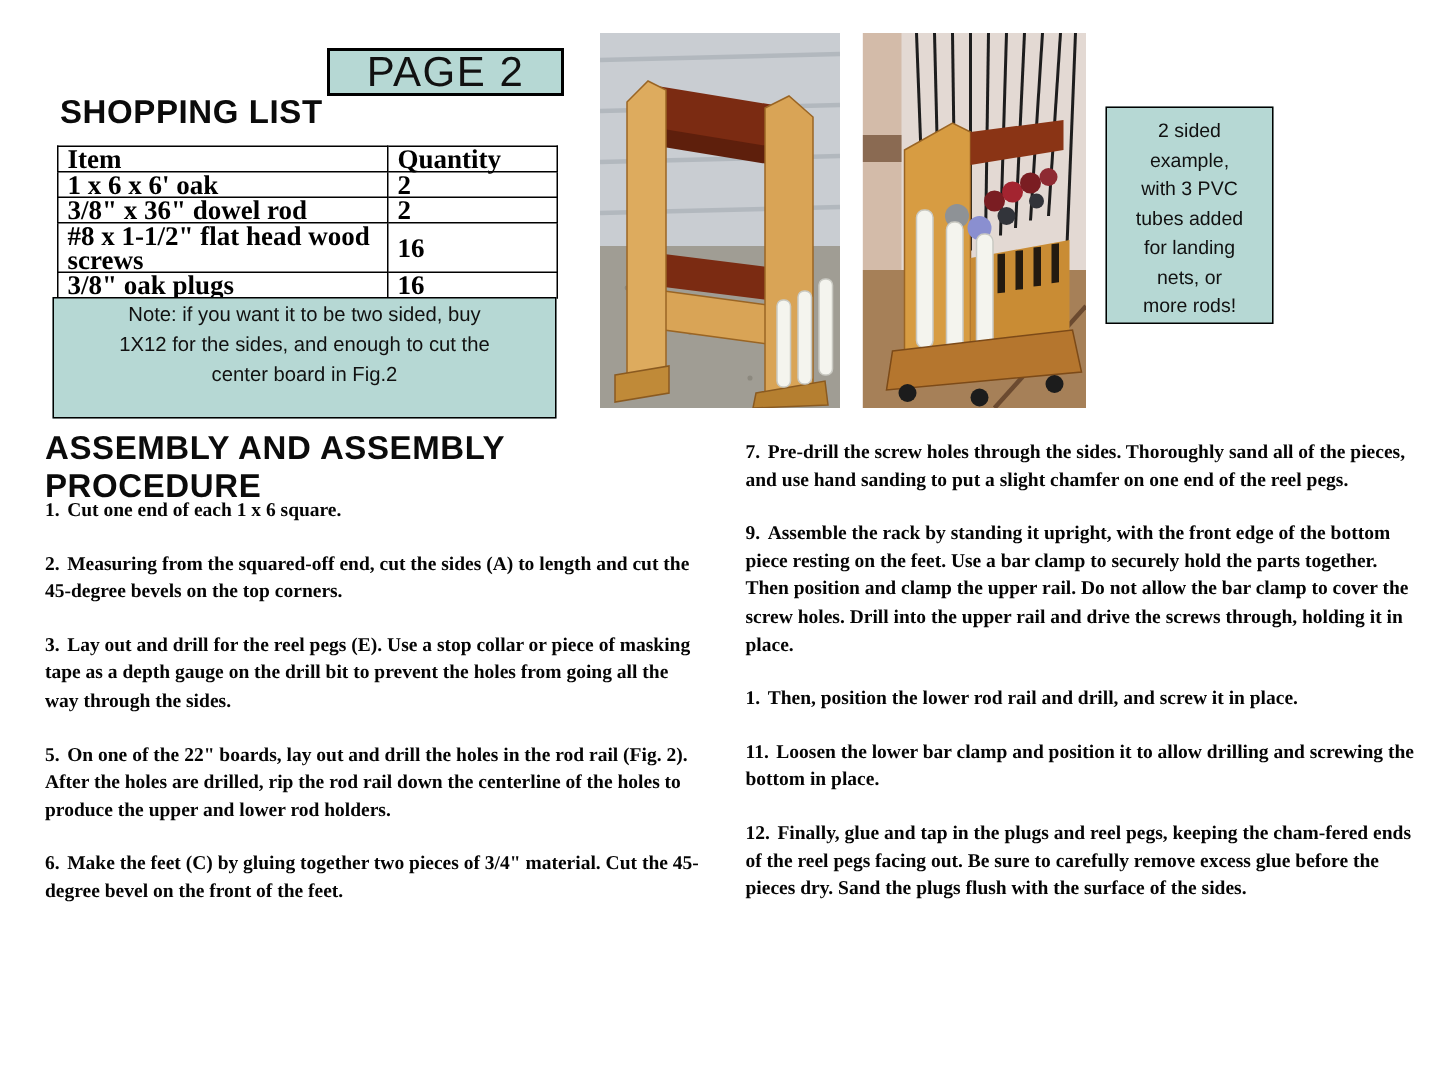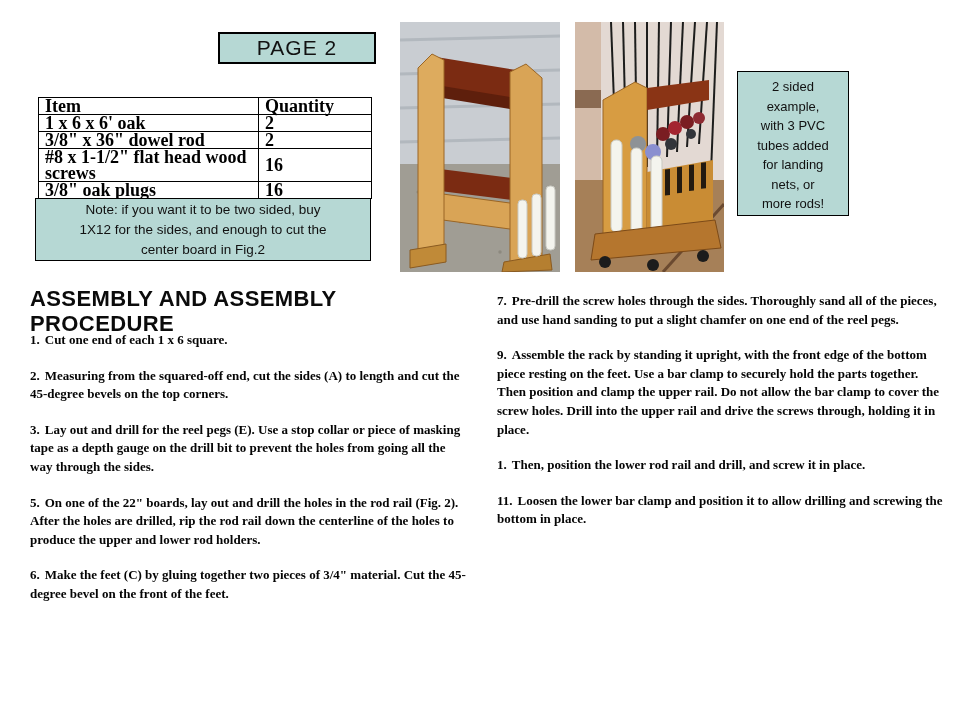--- a/index.html
+++ b/index.html
@@ -19,26 +19,26 @@
     background: #b6d8d4;
     border: 1px solid #000;
     font-family: "Liberation Sans", sans-serif;
     text-align: center;
     white-space: pre-line;
     color: #111;
   }
   .page-label-box {
     left: 218px; top: 32px; width: 158px; height: 32px;
     border-width: 2px;
-    font-size: 21px;
+    font-size: 28px;
     line-height: 28px;
     letter-spacing: 1px;
   }
   .note-box {
-    left: 35px; top: 198px; width: 336px; height: 63px;
+    left: 35px; top: 198px; width: 336px; height: 81px;
     font-size: 13.5px;
     line-height: 20px;
     padding-top: 1px;
   }
   .side-note-box {
     left: 737px; top: 71px; width: 112px; height: 145px;
     font-size: 13px;
     line-height: 19.5px;
     padding-top: 5px;
   }
@@ -94,20 +94,21 @@
   .photo-1 { left: 400px; top: 22px; width: 160px; height: 250px; }
   .photo-2 { left: 575px; top: 22px; width: 149px; height: 250px; }
 </style>
 </head>
 <body>
 
 <div class="canvas">
 
   <div class="abs teal-box page-label-box">PAGE 2</div>
 
+  <div class="abs big-heading shopping-heading">SHOPPING LIST</div>
 
   <table class="shopping">
     <tbody>
         <tr>
       <th>Item</th>
       <th class="col-qty">Quantity</th>
     </tr>
     <tr>
       <td>1 x 6 x 6' oak</td>
       <td>2</td>
@@ -257,15 +258,16 @@
     <p class="step"><span class="num">3.</span><span>Lay out and drill for the reel pegs (E). Use a stop collar or piece of masking tape as a depth gauge on the drill bit to prevent the holes from going all the way through the sides.</span></p>
     <p class="step"><span class="num">5.</span><span>On one of the 22" boards, lay out and drill the holes in the rod rail (Fig. 2). After the holes are drilled, rip the rod rail down the centerline of the holes to produce the upper and lower rod holders.</span></p>
     <p class="step"><span class="num">6.</span><span>Make the feet (C) by gluing together two pieces of 3/4" material. Cut the 45-degree bevel on the front of the feet.</span></p>
   </div>
 
   <div class="steps-col steps-right">
     <p class="step"><span class="num">7.</span><span>Pre-drill the screw holes through the sides. Thoroughly sand all of the pieces, and use hand sanding to put a slight chamfer on one end of the reel pegs.</span></p>
     <p class="step"><span class="num">9.</span><span>Assemble the rack by standing it upright, with the front edge of the bottom piece resting on the feet.  Use a bar clamp to securely hold the parts together. Then position and clamp the upper rail.  Do not allow the bar clamp to cover the screw holes.  Drill into the upper rail and drive the screws through, holding it in place.</span></p>
     <p class="step"><span class="num">1.</span><span>Then, position the lower rod rail and drill, and screw it in place.</span></p>
     <p class="step"><span class="num">11.</span><span>Loosen the lower bar clamp and position it to allow drilling and screwing the bottom in place.</span></p>
+    <p class="step"><span class="num">12.</span><span>Finally, glue and tap in the plugs and reel pegs, keeping the cham-fered ends of the reel pegs facing out.  Be sure to carefully remove excess glue before the pieces dry.  Sand the plugs flush with the surface of the sides.</span></p>
   </div>
 
 </div>
 
 </body></html>

